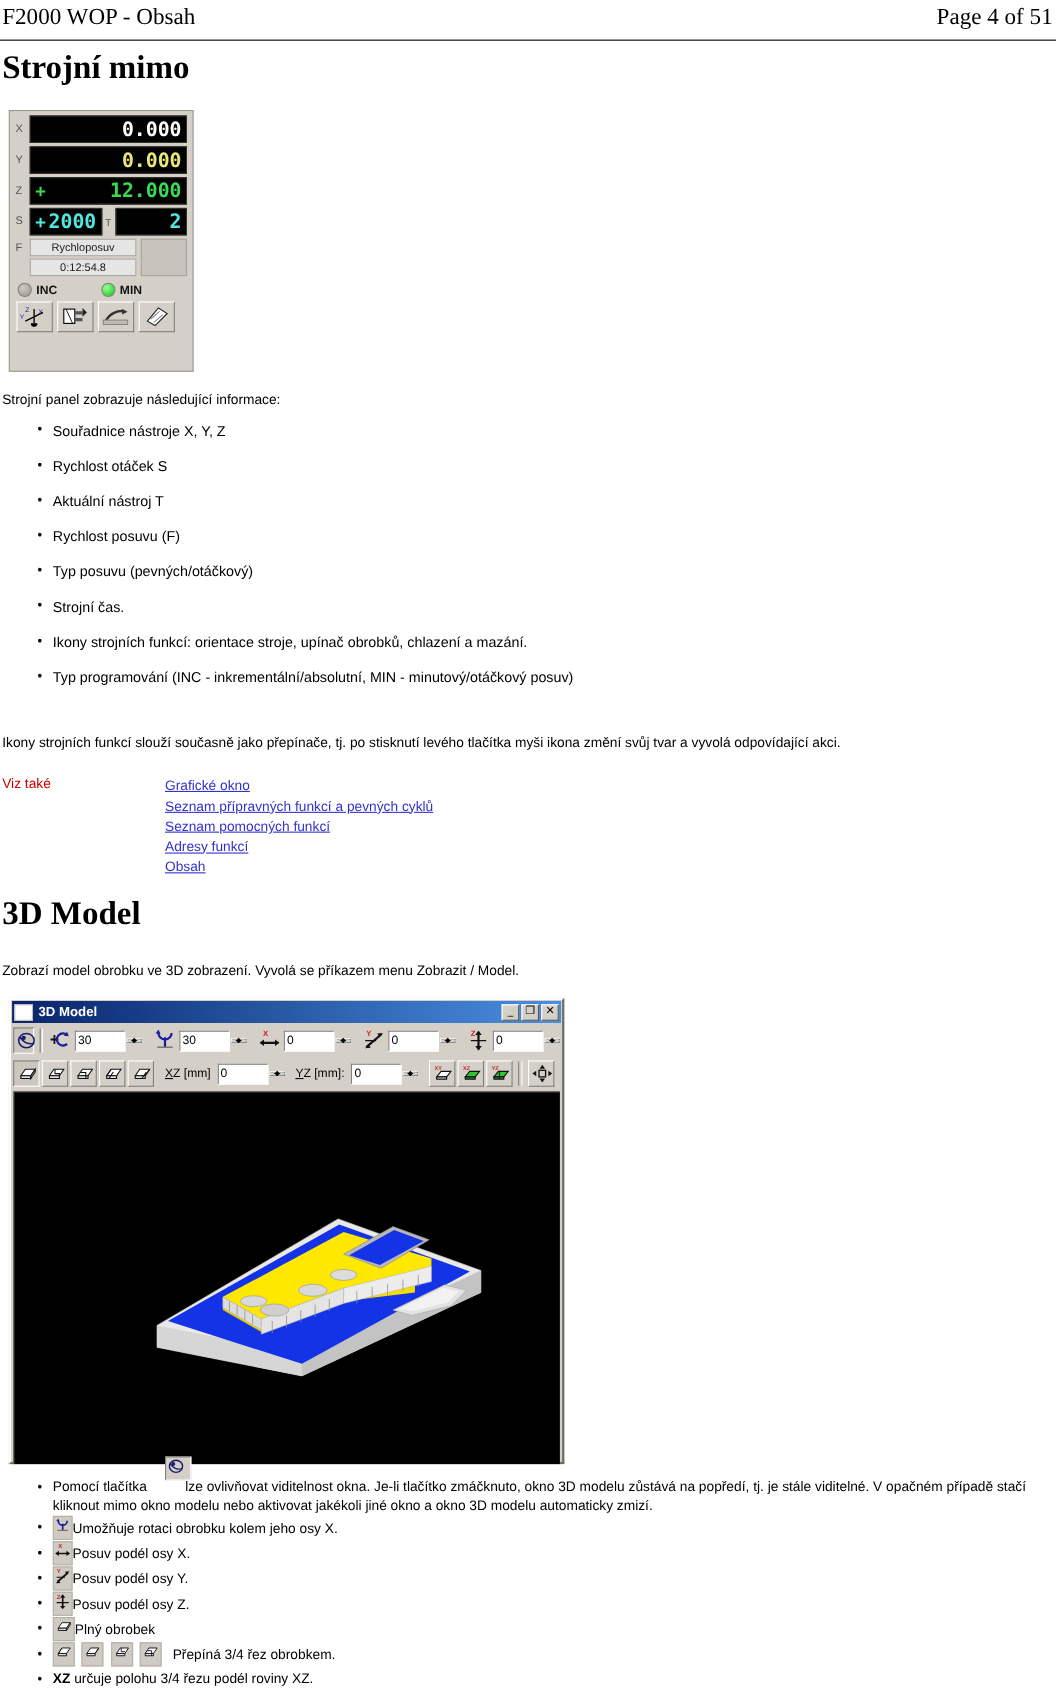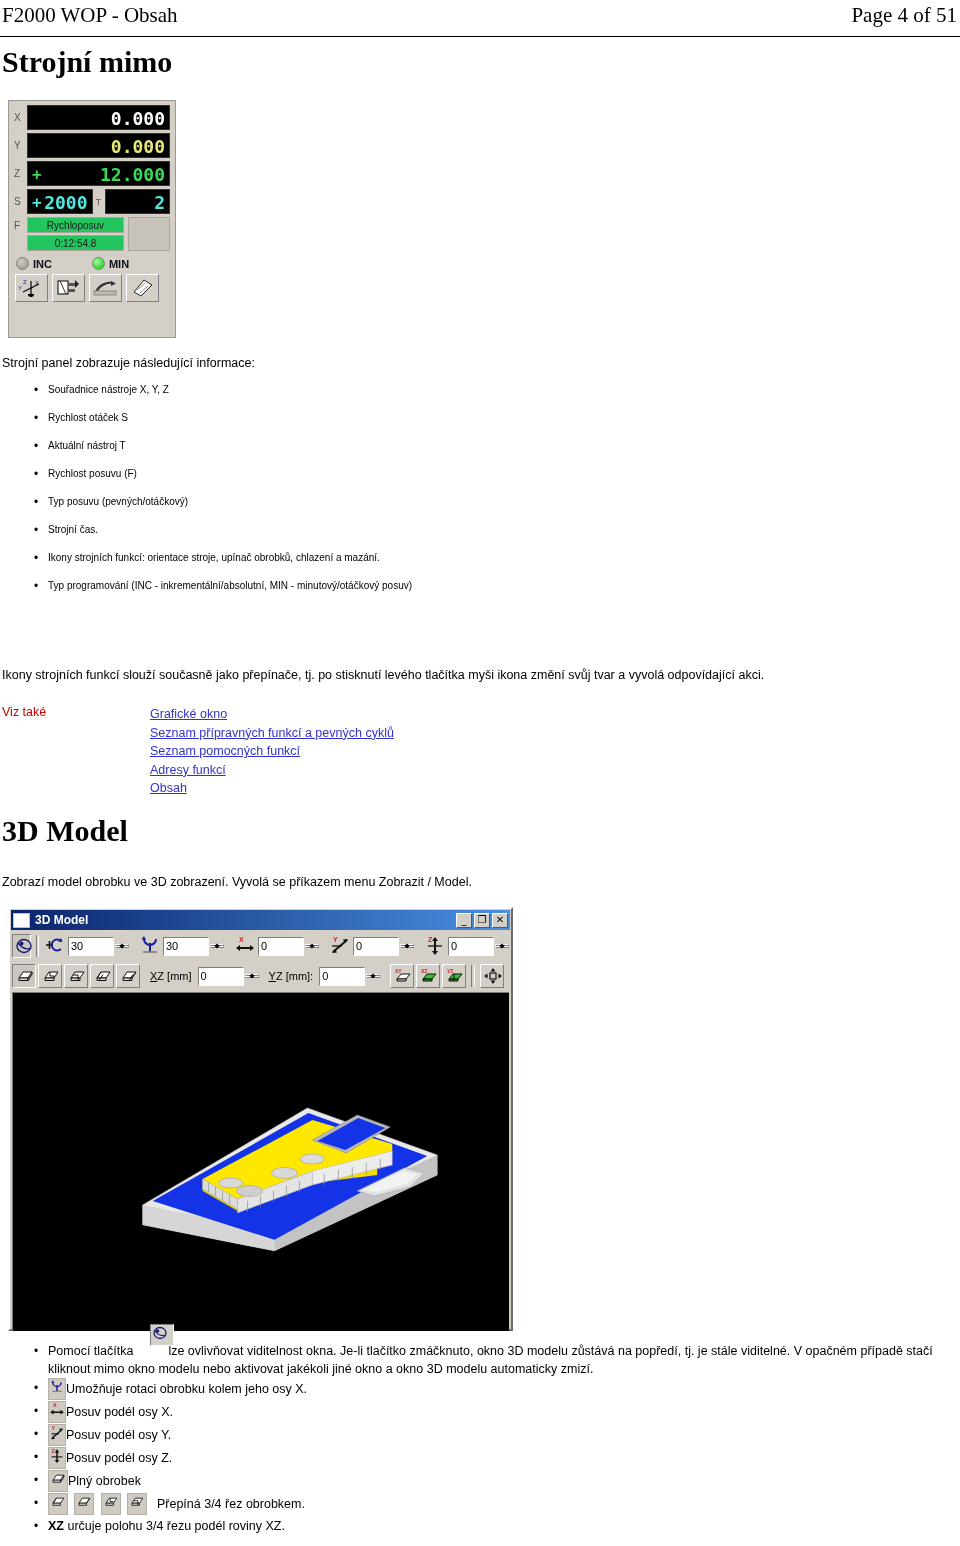--- a/index.html
+++ b/index.html
@@ -112,21 +112,21 @@
     text-align: center;
     font-size: 9px;
     color: #555;
   }
   .led-t { width: 42px; }
 
   .mp-row-f { display: flex; align-items: flex-start; }
   .mp-flabel { width: 13px; font-size: 10px; color: #555; padding-top: 3px; }
   .mp-fstack { flex: 1; }
   .mp-field {
-    background: #22c55e;
+    background: #e5e5e5;
     border: 1px solid #a9a59d;
     height: 16px;
     line-height: 16px;
     font-size: 10px;
     text-align: center;
     color: #1a1a1a;
     box-sizing: border-box;
     margin-bottom: 2px;
   }
   .mp-blank {
@@ -191,21 +191,21 @@
 
   ul.doc-list {
     position: absolute;
     margin: 0;
     padding: 0;
     list-style: none;
   }
   ul.doc-list li {
     position: relative;
     padding-left: 18px;
-    font-size: 10px;
+    font-size: 13px;
     color: #000;
   }
   ul.doc-list li::before {
     content: "\2022";
     position: absolute;
     left: 4px;
     top: -1px;
     font-size: 12px;
   }
   #panel-info-list { left: 30px; top: 384px; }

